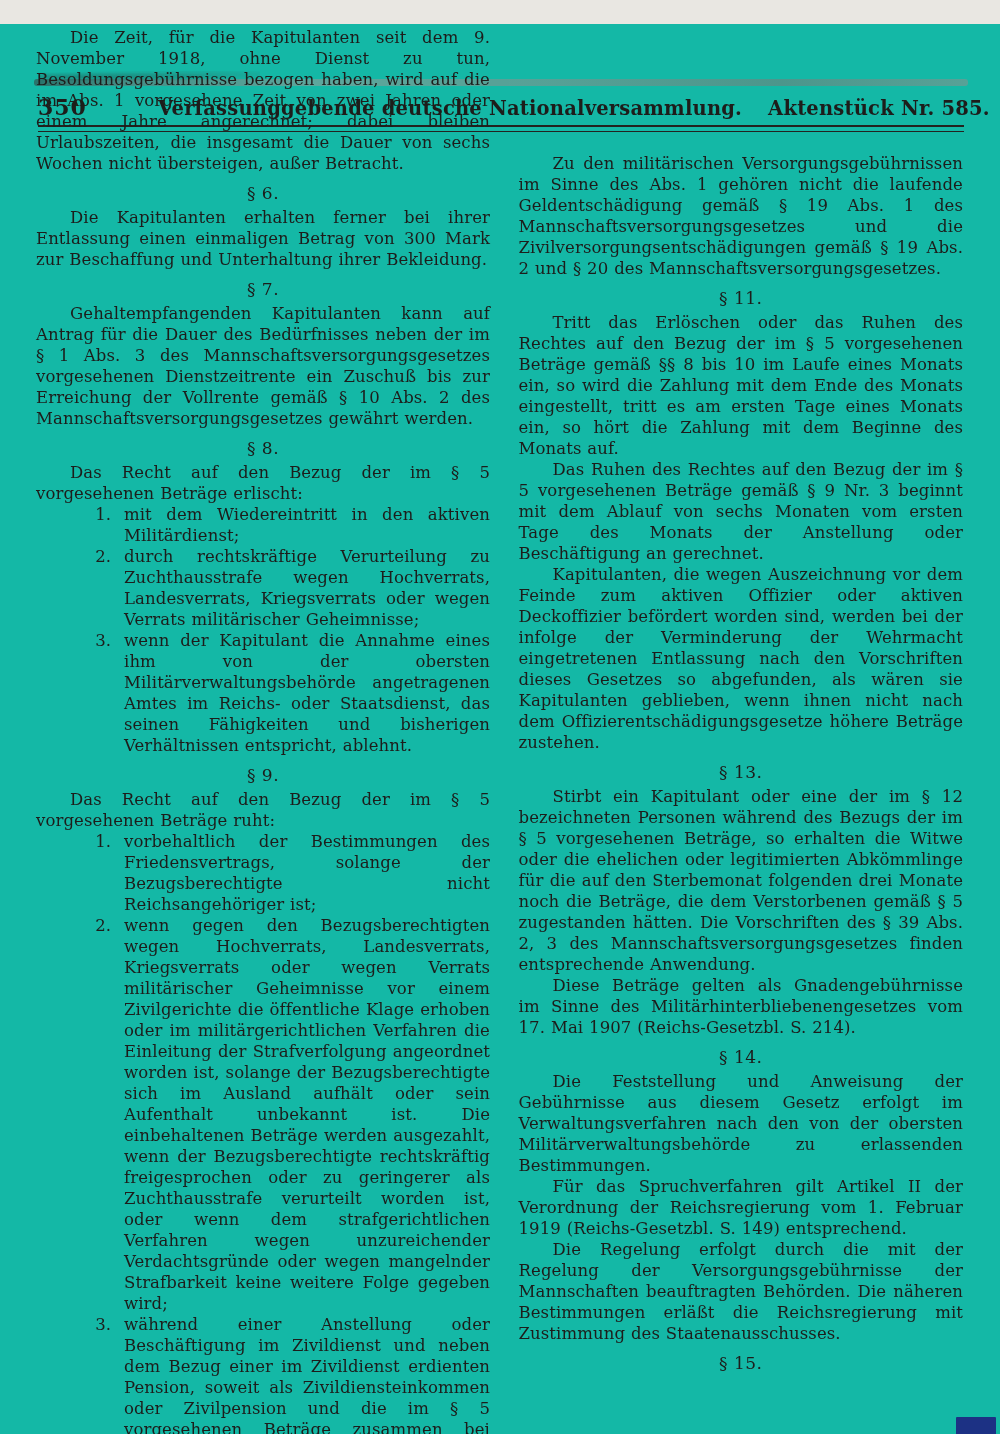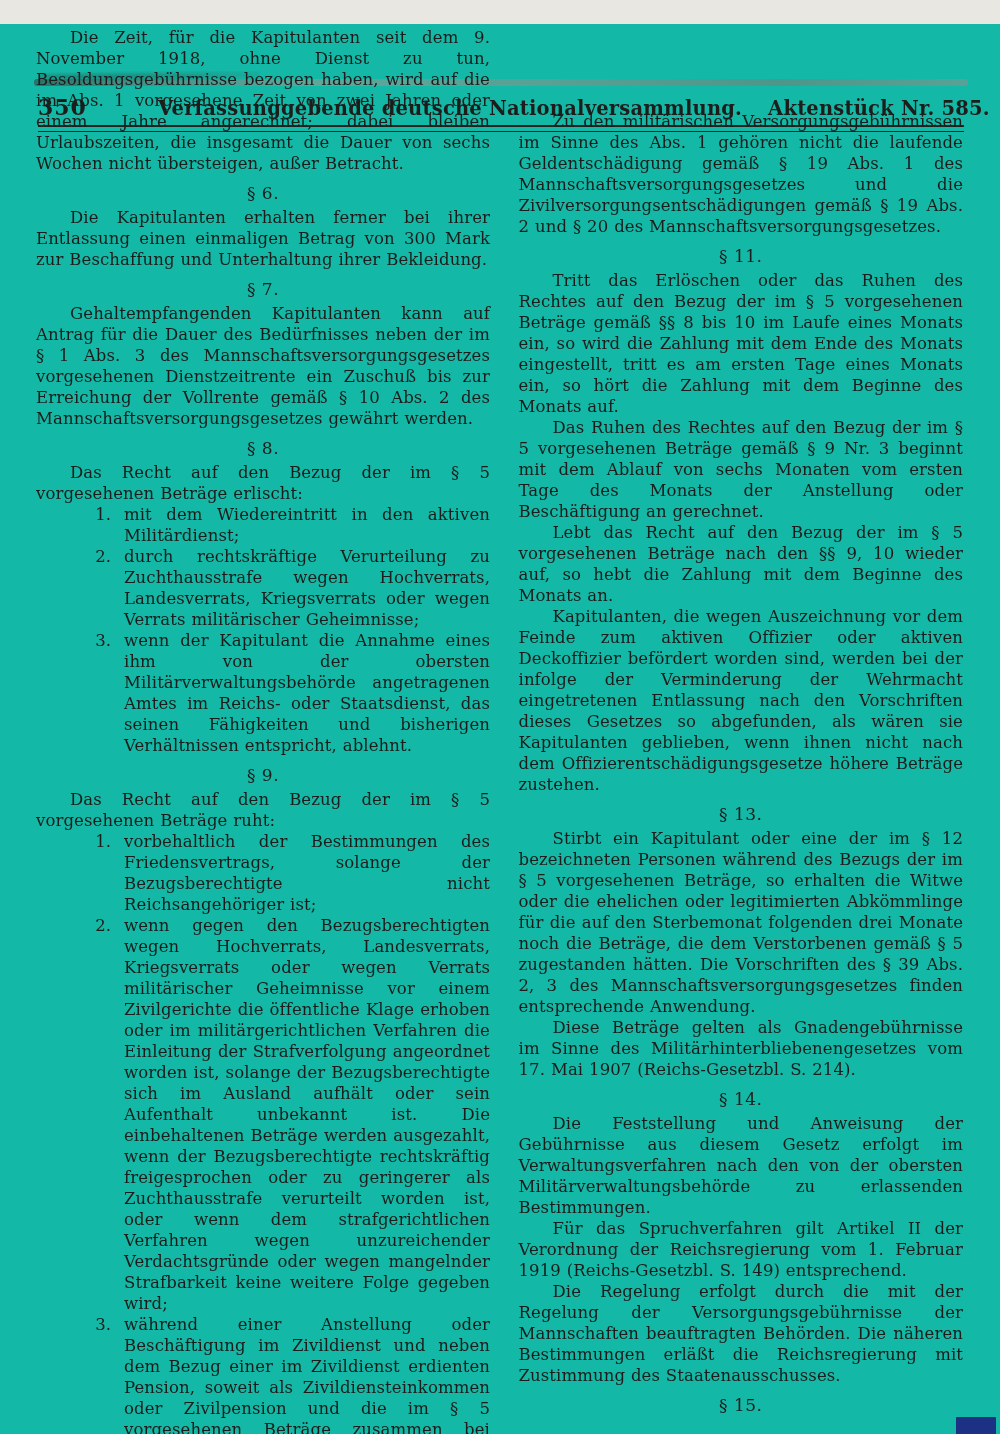--- a/index.html
+++ b/index.html
@@ -143,21 +143,20 @@
             <span class="num-text">während einer Anstellung oder Beschäftigung im Zivildienst und neben dem Bezug einer im Zivildienst erdienten Pension, soweit als Zivildiensteinkommen oder Zivilpension und die im § 5 vorgesehenen Beträge zusammen bei Verheirateten den Betrag von 300 Mark, bei Unverheirateten den Betrag von 200 Mark monatlich übersteigen.</span>
           </div>
         </div>
       </div>
     <div class="col-divider"></div>
     <div class="col col-right">
         <p class="para">Zu den militärischen Versorgungsgebührnissen im Sinne des Abs. 1 gehören nicht die laufende Geldentschädigung gemäß § 19 Abs. 1 des Mannschaftsversorgungsgesetzes und die Zivilversorgungsentschädigungen gemäß § 19 Abs. 2 und § 20 des Mannschaftsversorgungsgesetzes.</p>
         <div class="sec-heading">§ 11.</div>
         <p class="para">Tritt das Erlöschen oder das Ruhen des Rechtes auf den Bezug der im § 5 vorgesehenen Beträge gemäß §§ 8 bis 10 im Laufe eines Monats ein, so wird die Zahlung mit dem Ende des Monats eingestellt, tritt es am ersten Tage eines Monats ein, so hört die Zahlung mit dem Beginne des Monats auf.</p>
         <p class="para">Das Ruhen des Rechtes auf den Bezug der im § 5 vorgesehenen Beträge gemäß § 9 Nr. 3 beginnt mit dem Ablauf von sechs Monaten vom ersten Tage des Monats der Anstellung oder Beschäftigung an gerechnet.</p>
-        <p class="para">Lebt das Recht auf den Bezug der im § 5 vorgesehenen Beträge nach den §§ 9, 10 wieder auf, so hebt die Zahlung mit dem Beginne des Monats an.</p>
         <p class="para">Kapitulanten, die wegen Auszeichnung vor dem Feinde zum aktiven Offizier oder aktiven Deckoffizier befördert worden sind, werden bei der infolge der Verminderung der Wehrmacht eingetretenen Entlassung nach den Vorschriften dieses Gesetzes so abgefunden, als wären sie Kapitulanten geblieben, wenn ihnen nicht nach dem Offizierentschädigungsgesetze höhere Beträge zustehen.</p>
         <div class="sec-heading">§ 13.</div>
         <p class="para">Stirbt ein Kapitulant oder eine der im § 12 bezeichneten Personen während des Bezugs der im § 5 vorgesehenen Beträge, so erhalten die Witwe oder die ehelichen oder legitimierten Abkömmlinge für die auf den Sterbemonat folgenden drei Monate noch die Beträge, die dem Verstorbenen gemäß § 5 zugestanden hätten. Die Vorschriften des § 39 Abs. 2, 3 des Mannschaftsversorgungsgesetzes finden entsprechende Anwendung.</p>
         <p class="para">Diese Beträge gelten als Gnadengebührnisse im Sinne des Militärhinterbliebenengesetzes vom 17. Mai 1907 (Reichs-Gesetzbl. S. 214).</p>
         <div class="sec-heading">§ 14.</div>
         <p class="para">Die Feststellung und Anweisung der Gebührnisse aus diesem Gesetz erfolgt im Verwaltungsverfahren nach den von der obersten Militärverwaltungsbehörde zu erlassenden Bestimmungen.</p>
         <p class="para">Für das Spruchverfahren gilt Artikel II der Verordnung der Reichsregierung vom 1. Februar 1919 (Reichs-Gesetzbl. S. 149) entsprechend.</p>
         <p class="para">Die Regelung erfolgt durch die mit der Regelung der Versorgungsgebührnisse der Mannschaften beauftragten Behörden. Die näheren Bestimmungen erläßt die Reichsregierung mit Zustimmung des Staatenausschusses.</p>
         <div class="sec-heading">§ 15.</div>
       </div>

